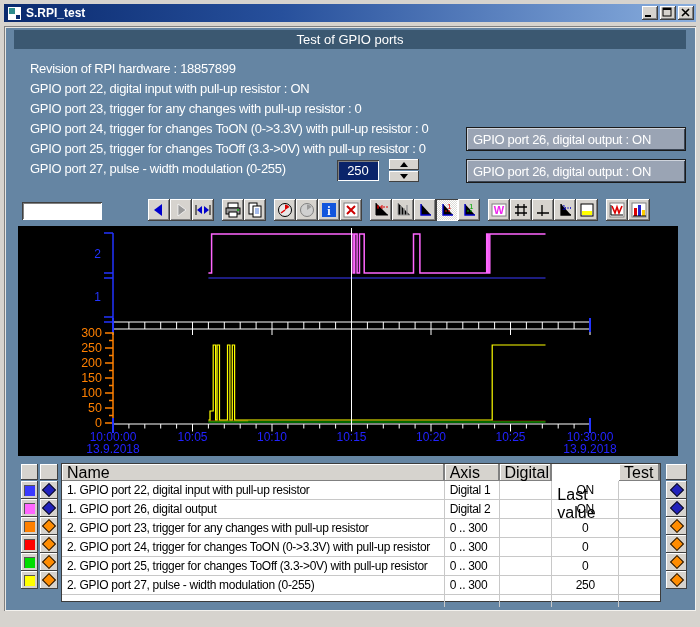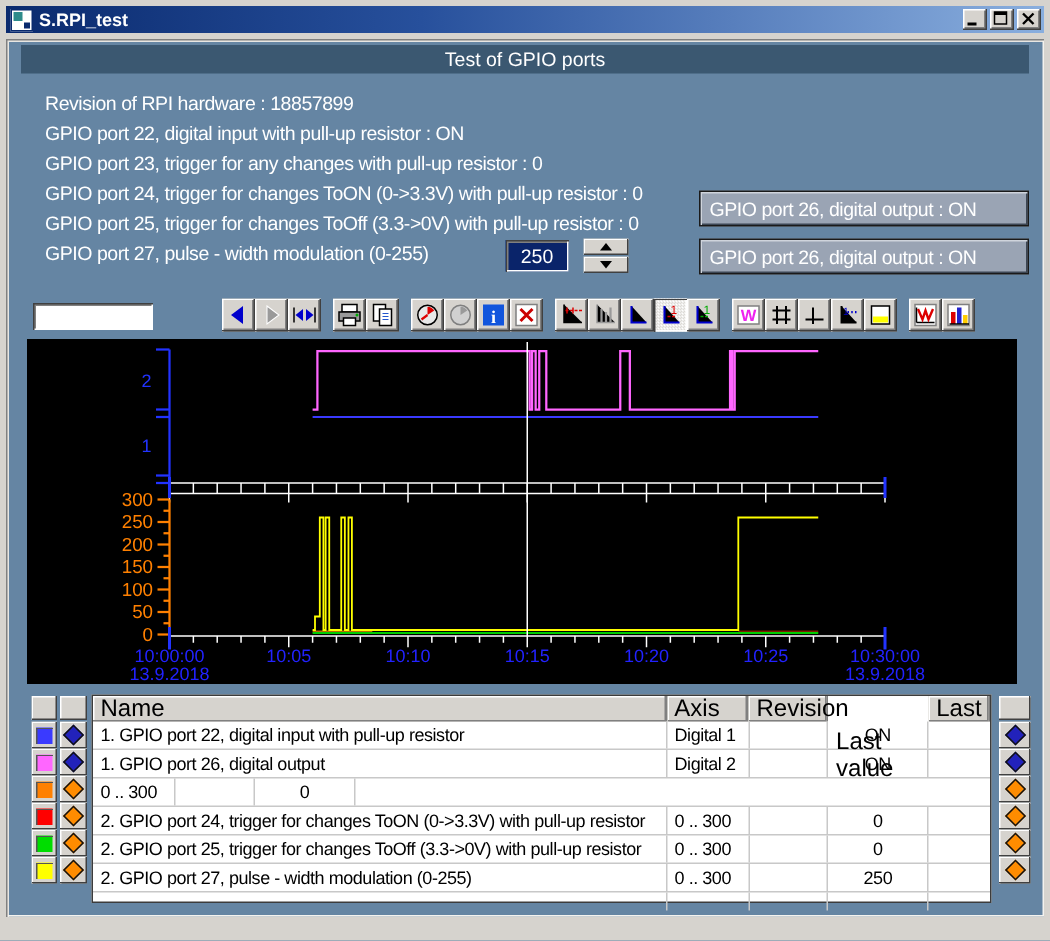--- a/index.html
+++ b/index.html
@@ -434,40 +434,41 @@
     </div>
     <div class="abs tcell" style="left: 666px; top: 571px; width: 21px; height: 18px;">
       <div class="diamond" style="background:#ff8c00"></div>
     </div>
   </div>
 
 <div class="abs" id="maintable">
   <div id="theadrow">
       <div class="hcell" style="width: 384px;">Name</div>
       <div class="hcell" style="width: 55px;">Axis</div>
-      <div class="hcell" style="width: 53px;">Revision</div>
+      <div class="hcell" style="width: 53px;">Digital</div>
       <div class="hcell" style="width: 67px; margin-top: 40px;">Last value</div>
-      <div class="hcell" style="width: 41px;">Last</div>
+      <div class="hcell" style="width: 41px;">Test</div>
     </div>
   <div id="tbody">
       <div class="trow">
         <div class="tc" style="width: 384px;">1. GPIO port 22, digital input with pull-up resistor</div>
         <div class="tc" style="width: 55px;">Digital 1</div>
         <div class="tc" style="width: 53px;"></div>
         <div class="tc center" style="width: 67px;">ON</div>
         <div class="tc last" style="width: 41px;"></div>
       </div>
       <div class="trow">
         <div class="tc" style="width: 384px;">1. GPIO port 26, digital output</div>
         <div class="tc" style="width: 55px;">Digital 2</div>
         <div class="tc" style="width: 53px;"></div>
         <div class="tc center" style="width: 67px;">ON</div>
         <div class="tc last" style="width: 41px;"></div>
       </div>
       <div class="trow">
+        <div class="tc" style="width: 384px;">2. GPIO port 23, trigger for any changes with pull-up resistor</div>
         <div class="tc" style="width: 55px;">0 .. 300</div>
         <div class="tc" style="width: 53px;"></div>
         <div class="tc center" style="width: 67px;">0</div>
         <div class="tc last" style="width: 41px;"></div>
       </div>
       <div class="trow">
         <div class="tc" style="width: 384px;">2. GPIO port 24, trigger for changes ToON (0-&gt;3.3V) with pull-up resistor</div>
         <div class="tc" style="width: 55px;">0 .. 300</div>
         <div class="tc" style="width: 53px;"></div>
         <div class="tc center" style="width: 67px;">0</div>

